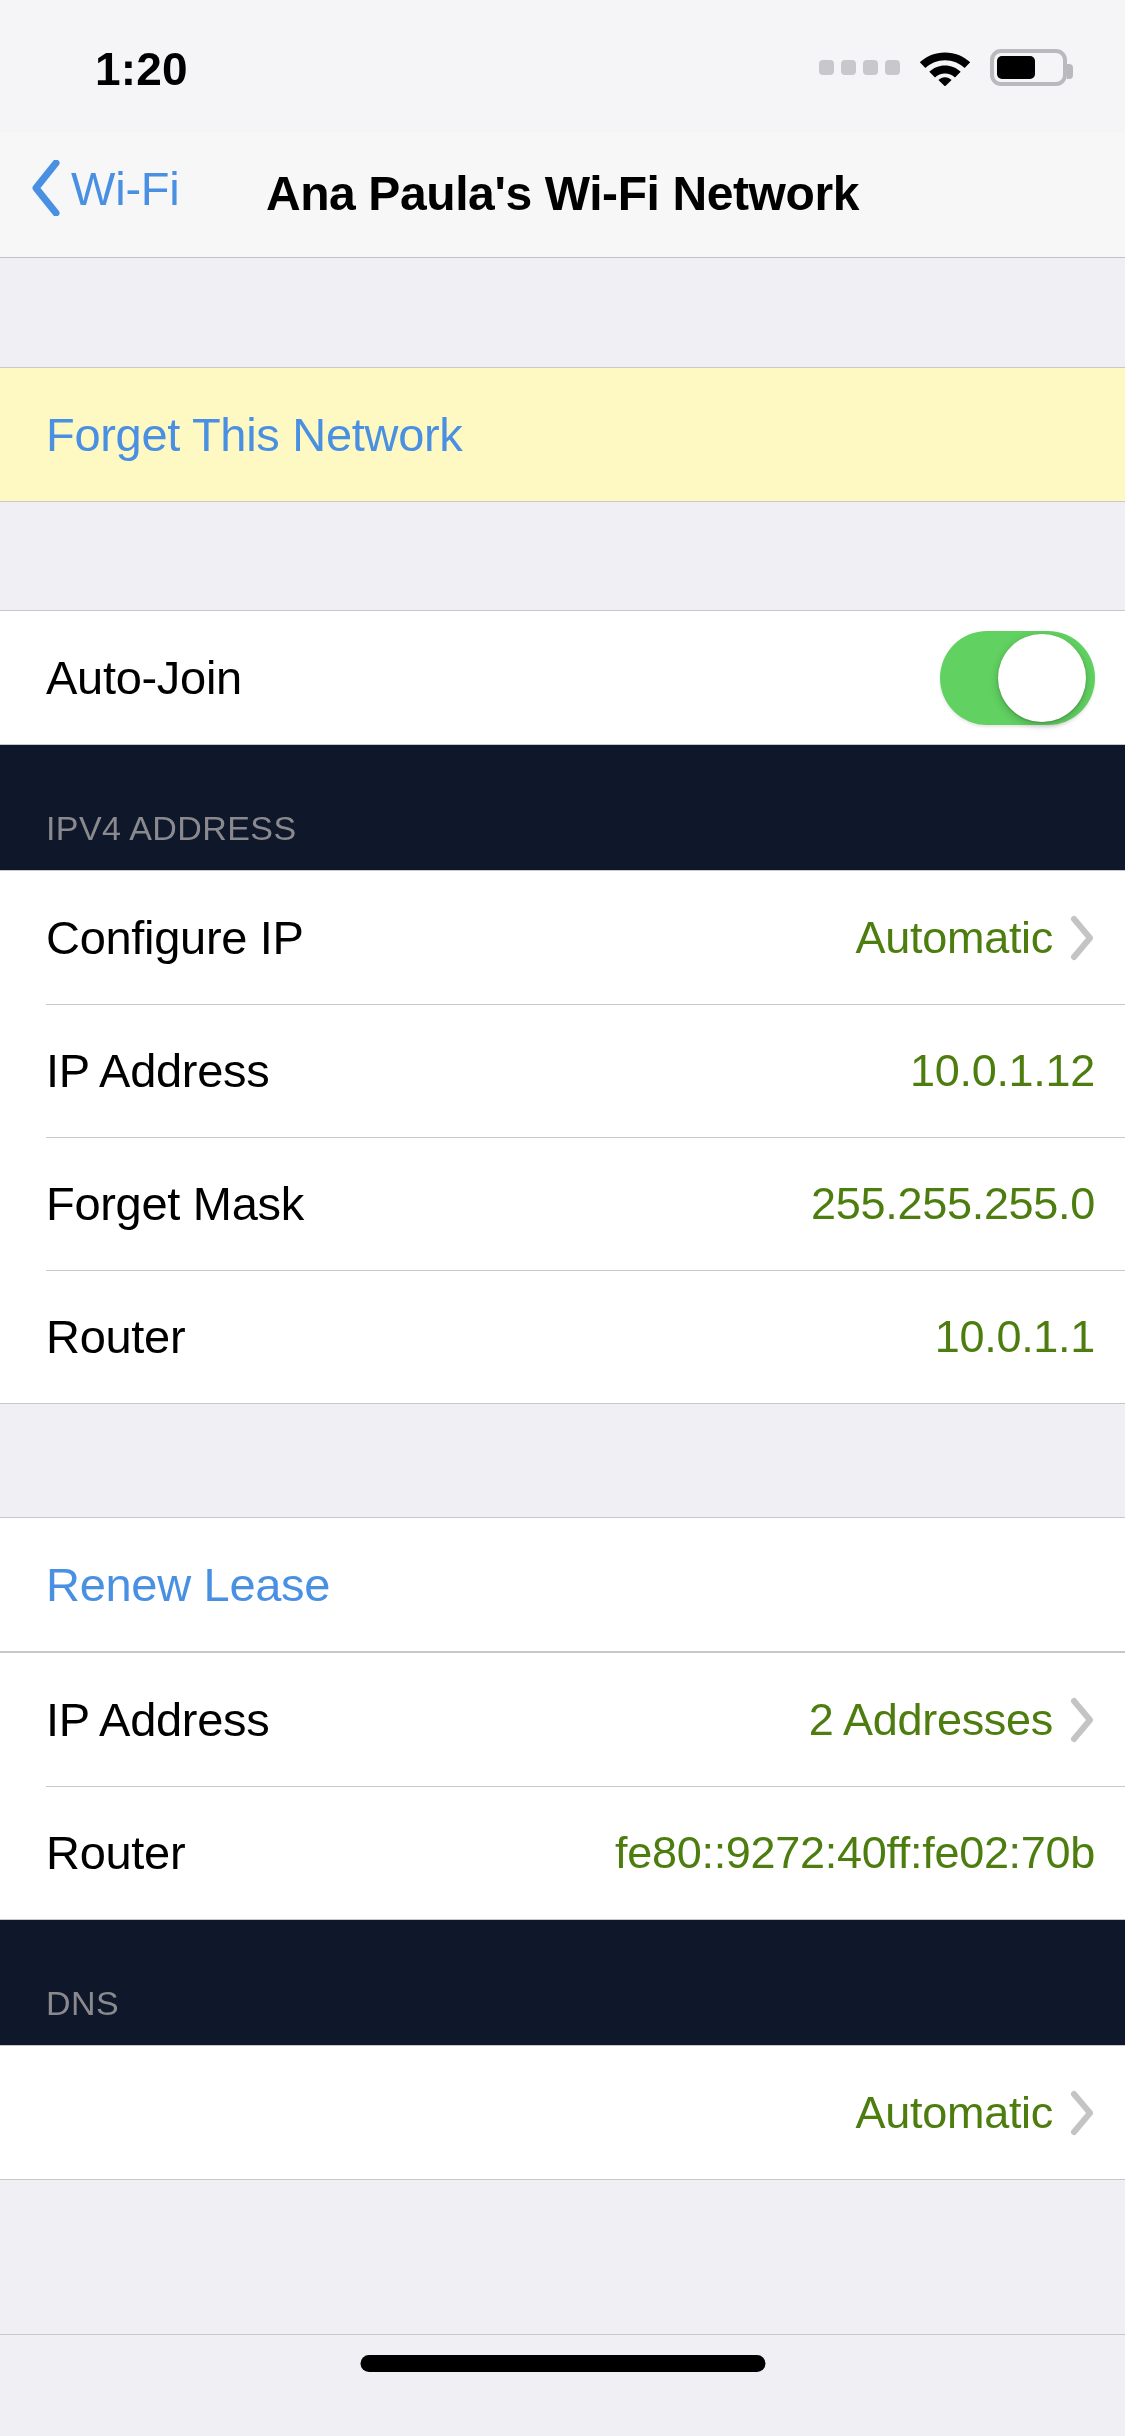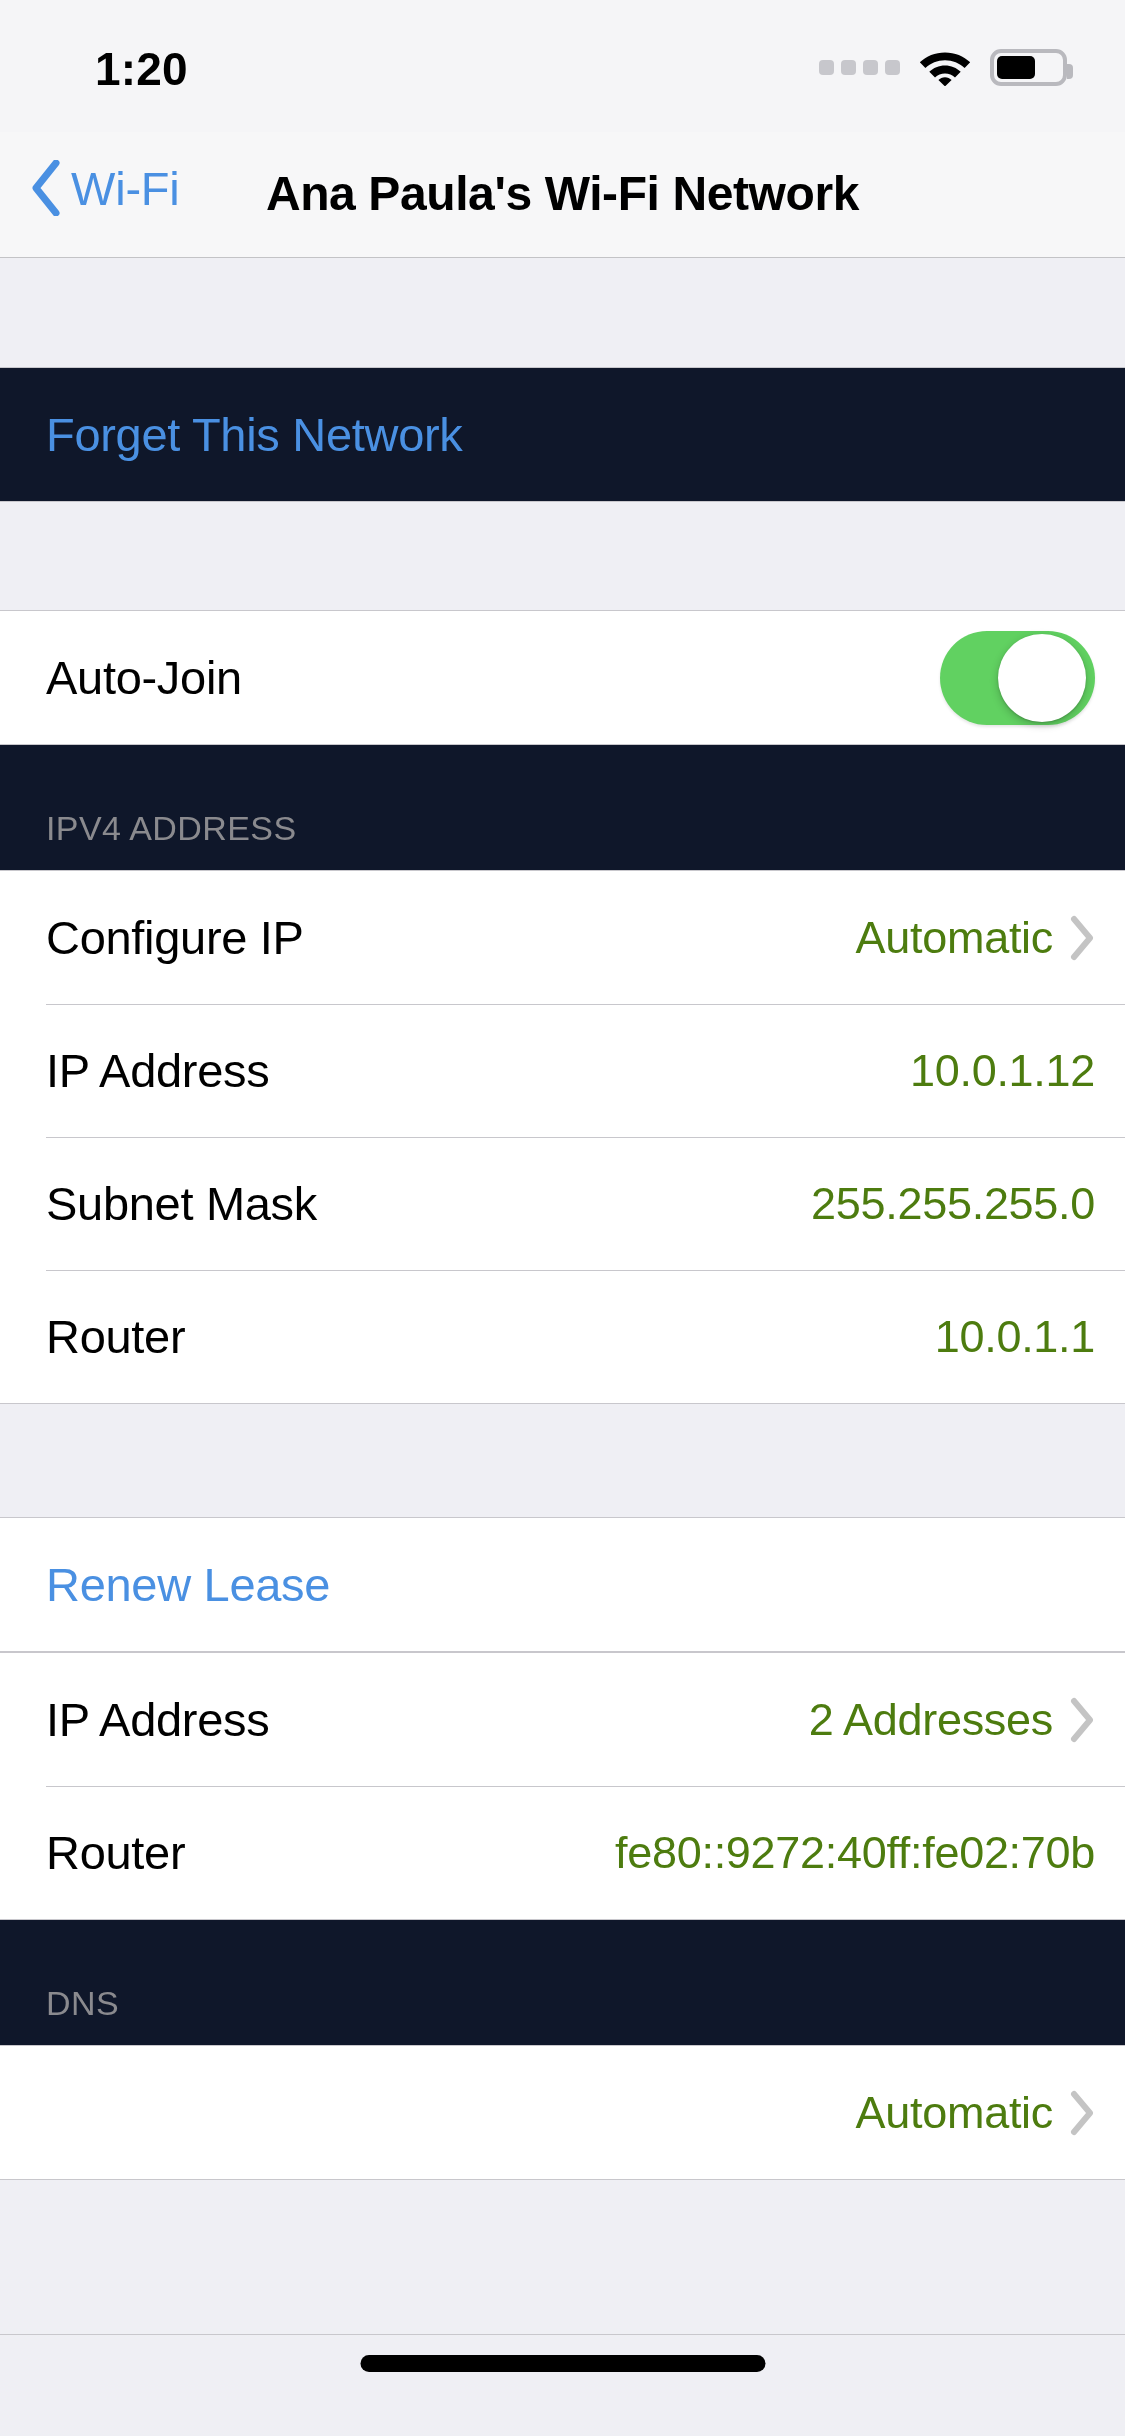--- a/index.html
+++ b/index.html
@@ -83,21 +83,21 @@
     width:1125px; height:2177px;
     background:#EFEFF4;
   }
 
   .gap { width:100%; background:#EFEFF4; }
   .group {
     width:100%; background:#FFFFFF;
     border-top:1px solid #C8C7CC;
     border-bottom:1px solid #C8C7CC;
   }
-  .group.pressed { background:#0f172a; border-color:#C8C7CC; }
+  .group.pressed { background:#fef9c3; border-color:#C8C7CC; }
 
   .row {
     position:relative;
     display:flex; align-items:center;
     height:133px; padding:0 30px 0 46px;
     background:transparent;
   }
   .row + .row::before {
     content:"";
     position:absolute; left:46px; right:0; top:0;
@@ -230,21 +230,21 @@
           <path d="M5 4 L21 23 L5 42" fill="none" stroke="#C4C4C4" stroke-width="6" stroke-linecap="round" stroke-linejoin="round"></path>
         </svg>
       </div>
 
       <div class="row">
         <span class="row-label">IP Address</span>
         <span class="row-value">10.0.1.12</span>
       </div>
 
       <div class="row">
-        <span class="row-label">Subnet Mask</span>
+        <span class="row-label">Forget Mask</span>
         <span class="row-value">255.255.255.0</span>
       </div>
 
       <div class="row">
         <span class="row-label">Router</span>
         <span class="row-value">10.0.1.1</span>
       </div>
     </div>
 
     <div class="gap" style="height:113px"></div>

